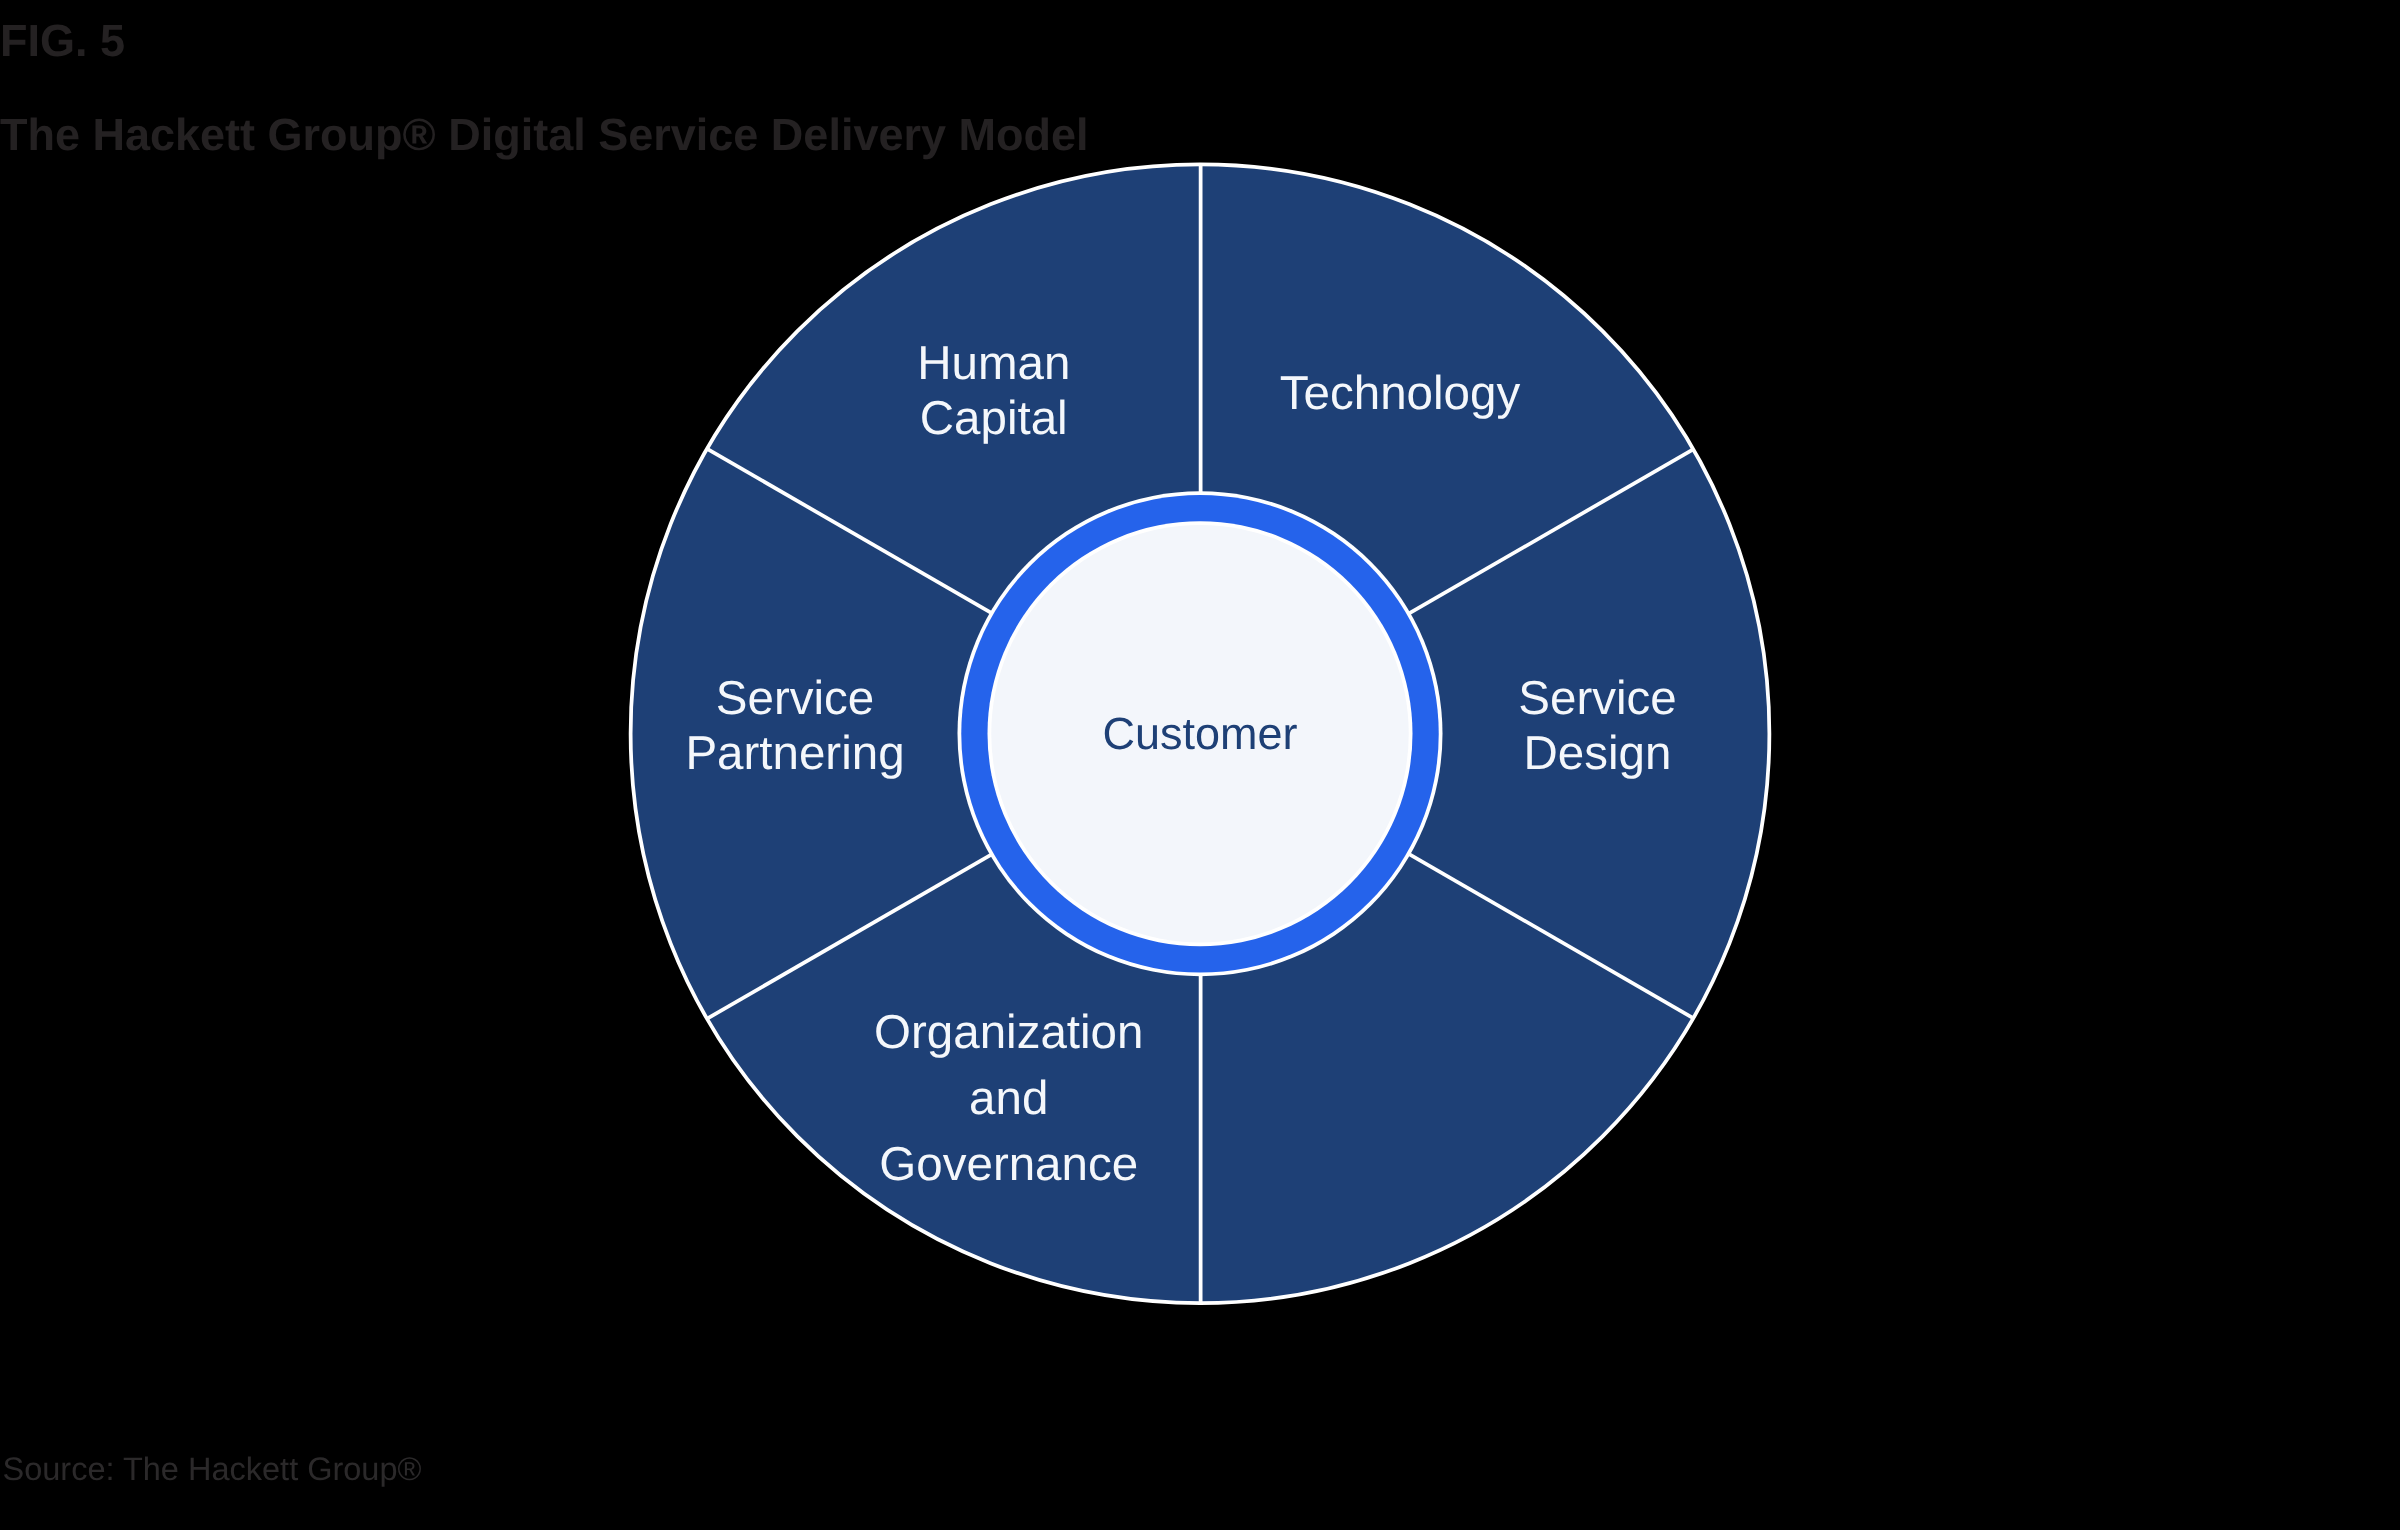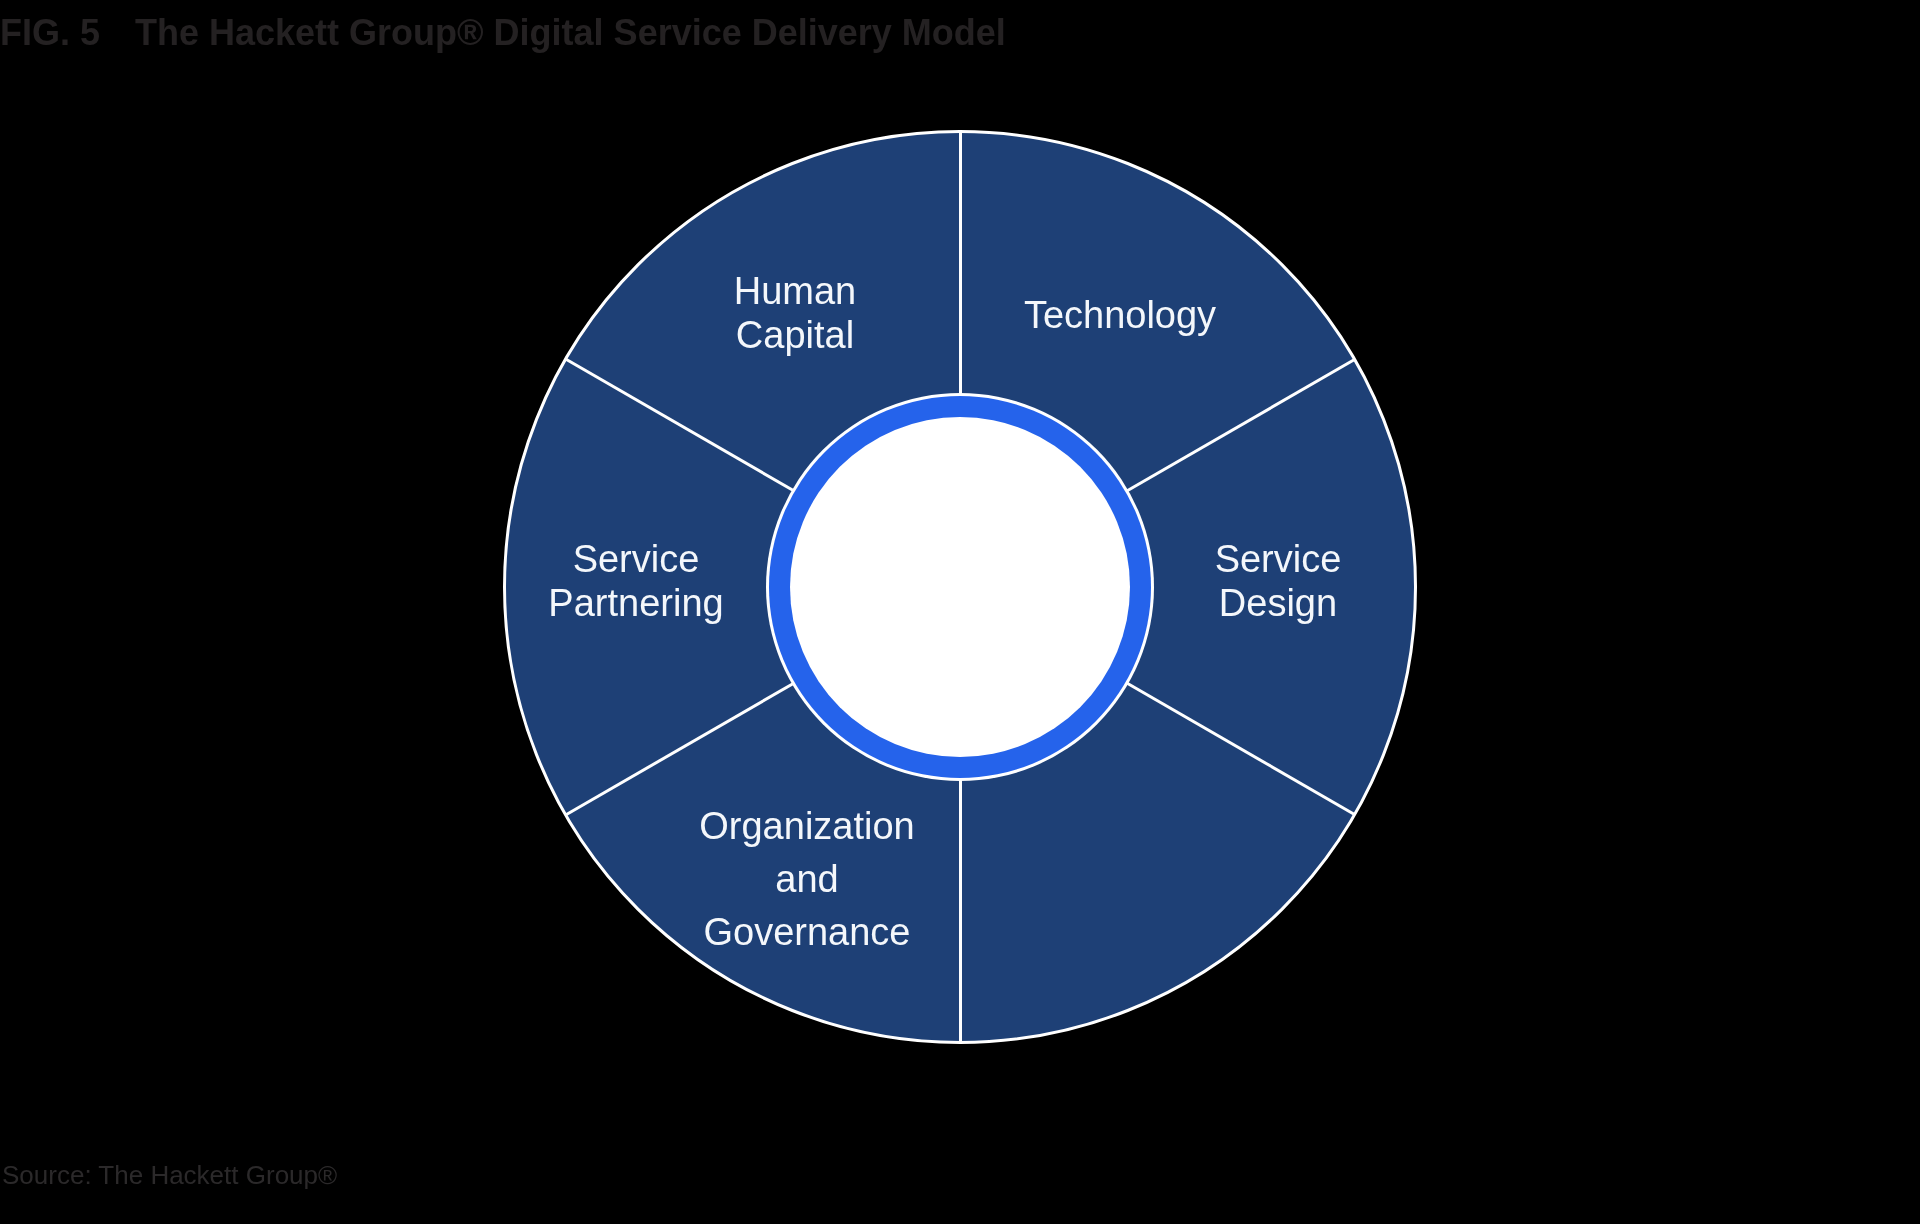--- a/index.html
+++ b/index.html
@@ -19,20 +19,21 @@
   .title-row {
     position: absolute;
     left: 0; top: 13px;
     display: flex;
     gap: 35px;
     font-size: 36px;
     font-weight: bold;
     line-height: 40px;
     color: var(--title-text, #242122);
     white-space: nowrap;
+    flex-direction: column;
   }
 
   
   .source {
     position: absolute;
     left: 2px; top: 1160px;
     font-size: 26px;
     line-height: 30px;
     color: var(--source-text, #2B292A);
     white-space: nowrap;
@@ -126,20 +127,23 @@
     <div class="divider" style="transform: rotate(0deg);"></div>
     <div class="divider" style="transform: rotate(60deg);"></div>
     <div class="divider" style="transform: rotate(120deg);"></div>
     <div class="divider" style="transform: rotate(180deg);"></div>
     <div class="divider" style="transform: rotate(240deg);"></div>
     <div class="divider" style="transform: rotate(300deg);"></div>
 
     <div class="hub-outline"></div>
     <div class="hub-ring"></div>
     <div class="hub-gap"></div>
+    <div class="hub-core">
+      <span class="hub-label">Customer</span>
+    </div>
 
     <div class="seg-label l2 pos-technology">Technology</div>
 
     <div class="seg-label l2 pos-human-capital">Human
 Capital</div>
 
     <div class="seg-label l2 pos-service-design">Service
 Design</div>
 
 

